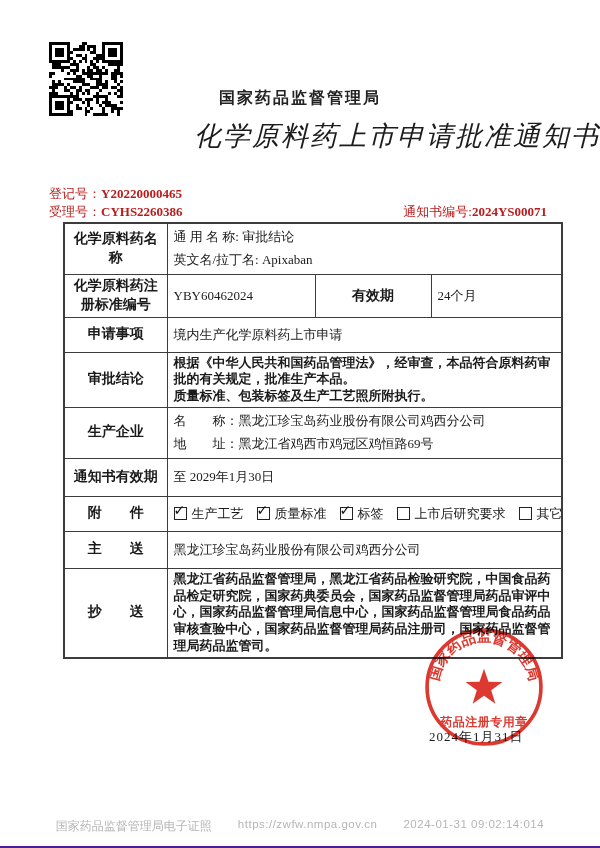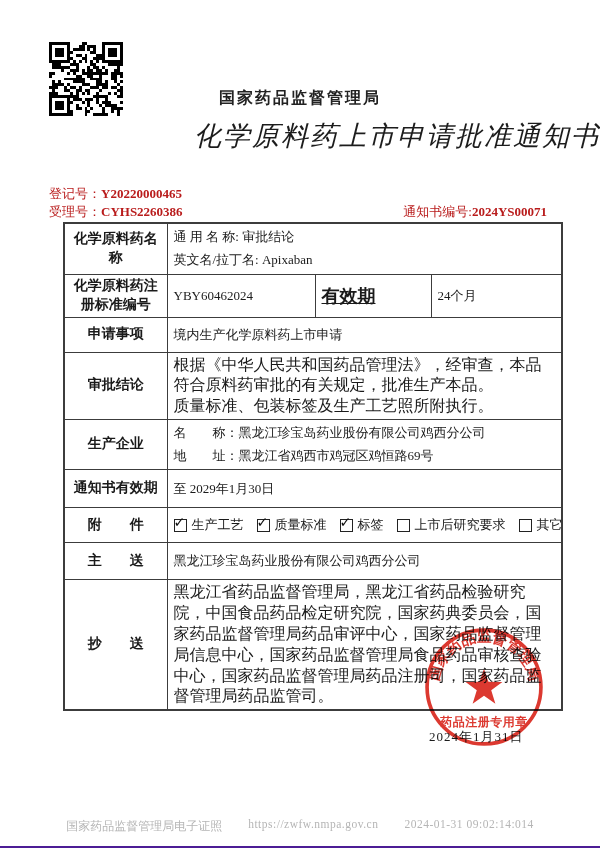--- a/index.html
+++ b/index.html
@@ -23,37 +23,37 @@
   table.doc{
     position:absolute;left:52px;top:222px;border-collapse:collapse;table-layout:fixed;
     width:498px;font-size:13px;color:#1a1a1a;margin-left:11px;
   }
   table.doc td{border:1px solid #3c3c3c;padding:2px 6px;vertical-align:middle;box-sizing:border-box;}
   table.doc{border:2px solid #3c3c3c;}
   td.lbl{font-weight:bold;text-align:center;font-size:14px;padding:2px 4px;line-height:1.35;}
   td.val{padding-left:9px;}
   .two-line div{line-height:1.75;}
   .sub-lbl{letter-spacing:0px;}
-  td.center-bold{font-weight:bold;text-align:left;font-size:18px;text-decoration:underline;}
-  .para{font-size:16px;line-height:1.3;}
+  td.center-bold{font-weight:bold;text-align:center;font-size:14px;}
+  .para{font-size:13px;line-height:1.3;font-weight:bold;}
   
   .cb-row{display:flex;align-items:center;gap:13px;flex-wrap:nowrap;}
   .cb-item{display:flex;align-items:center;gap:5px;white-space:nowrap;}
   .cb-box{width:11px;height:11px;border:1.5px solid #222;display:inline-block;position:relative;flex:0 0 auto;}
   .cb-box .tick{display:none;position:absolute;left:-1px;top:-6px;font-size:14px;font-weight:bold;
     font-family:"DejaVu Sans",sans-serif;color:#111;}
   .cb-item.checked .cb-box .tick{display:block;}
   
   .seal-date{position:absolute;left:429px;top:728px;font-size:13px;color:#1c1c1c;z-index:1;letter-spacing:1px;}
   .seal{position:absolute;left:423px;top:626px;width:122px;height:122px;z-index:2;
     mix-blend-mode:multiply;opacity:0.92;}
   
   .footer{position:absolute;left:0;top:818px;width:100%;display:flex;justify-content:center;
     gap:26px;color:#b5b5b5;font-size:12px;}
-  .footer .mono{font-family:Liberation Serif, serif;font-size:11.5px;letter-spacing:0.5px;}
+  .footer .mono{font-family:Liberation Sans, sans-serif;font-size:11.5px;letter-spacing:0.5px;}
 </style>
 </head>
 <body>
 
 <div class="page">
 
   <svg class="qr" id="qr" viewBox="0 0 25 25" shape-rendering="crispEdges">
       <rect x="0" y="0" width="1" height="1" fill="#000"></rect>
       <rect x="1" y="0" width="1" height="1" fill="#000"></rect>
       <rect x="2" y="0" width="1" height="1" fill="#000"></rect>

